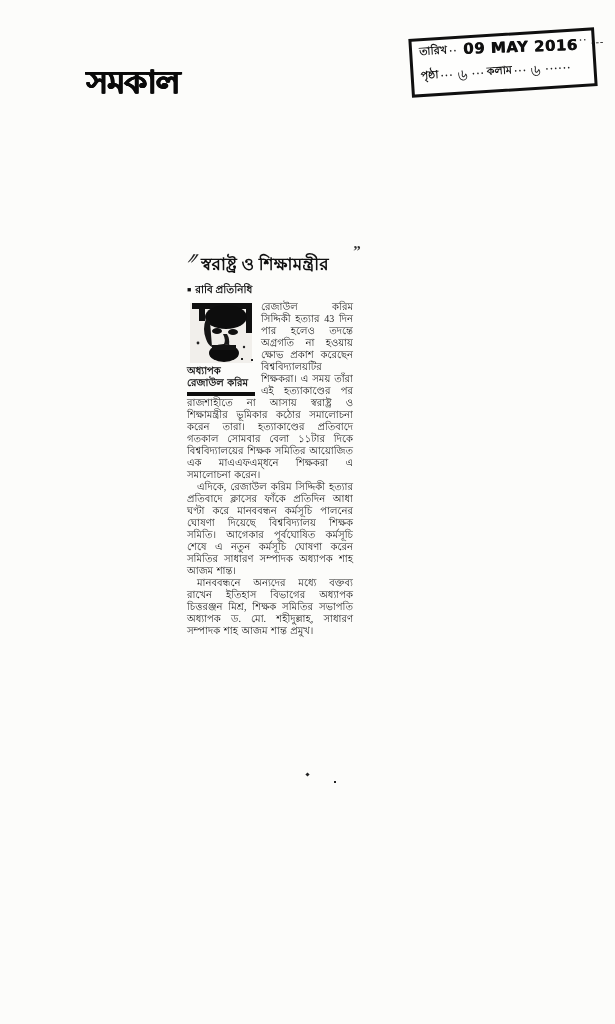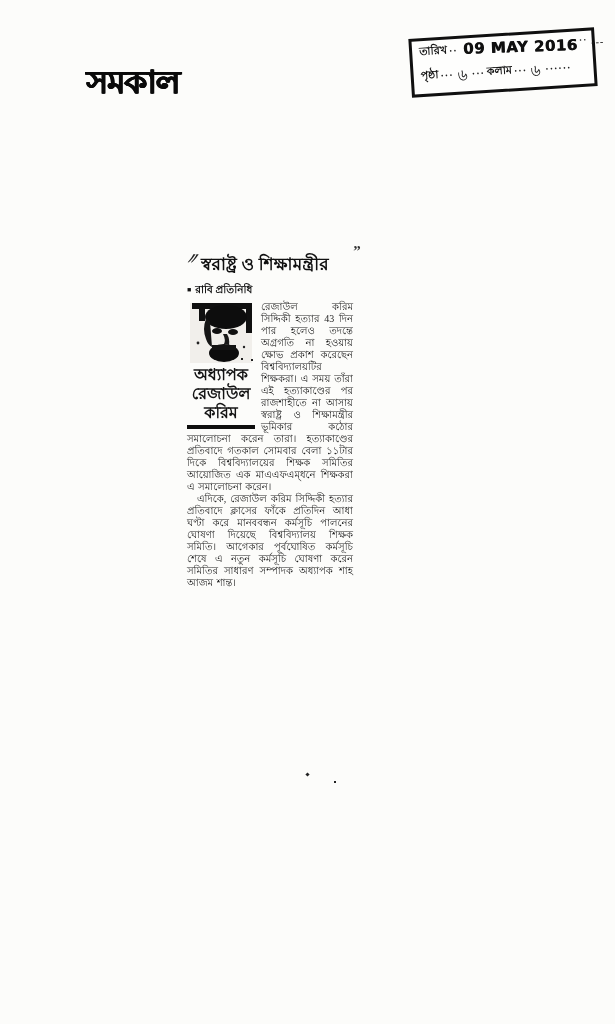--- a/index.html
+++ b/index.html
@@ -45,21 +45,21 @@
   .byline{margin-top:4px;display:flex;align-items:center;gap:4px;font-size:10.5px;font-weight:700;color:#141414;}
   .byline-sq{font-size:7px;line-height:1;}
   .bodycopy{
     margin-top:2px;font-size:10px;line-height:1.2;text-align:justify;
     word-spacing:1px;color:#1d1d1d;
   }
   .bodycopy p{margin:0;}
   .bodycopy p.cont{text-indent:10px;font-family:Liberation Serif, serif;}
   .photo-box{float:left;width:68px;margin:2px 6px 1px 0;}
   .photo-svg{display:block;width:62px;height:60px;margin-left:3px;}
-  .caption{text-align:center;font-weight:700;font-size:16px;line-height:1.2;margin-top:2px;color:#141414;}
+  .caption{text-align:left;font-weight:700;font-size:10px;line-height:1.2;margin-top:2px;color:#141414;}
   .cap-rule{height:4px;background:#0e0e0e;margin-top:3px;}
   .speck{position:absolute;background:#222;}
   .s1{left:306px;top:773px;width:3px;height:3px;transform:rotate(45deg);}
   .s2{left:334px;top:781px;width:2px;height:2px;}
   .s3{left:241px;top:358px;width:2px;height:2px;}
   .s4{left:251px;top:359px;width:2px;height:2px;}
 </style>
 </head>
 <body>
 
@@ -119,20 +119,21 @@
           <span class="caption" style="display:block">
             <span style="display:block">অধ্যাপক</span>
             <span style="display:block">রেজাউল করিম</span>
           </span>
           <span class="cap-rule" style="display:block"></span>
         </span>
         <span>রেজাউল করিম সিদ্দিকী হত্যার 43 দিন পার হলেও তদন্তে অগ্রগতি না হওয়ায় ক্ষোভ প্রকাশ করেছেন বিশ্ববিদ্যালয়টির শিক্ষকরা। এ সময় তাঁরা</span>
         <span>এই হত্যাকাণ্ডের পর রাজশাহীতে না আসায় স্বরাষ্ট্র ও শিক্ষামন্ত্রীর ভূমিকার কঠোর সমালোচনা করেন তারা। হত্যাকাণ্ডের প্রতিবাদে গতকাল সোমবার বেলা ১১টার দিকে বিশ্ববিদ্যালয়ের শিক্ষক সমিতির আয়োজিত এক মাএএফএম্ধনে শিক্ষকরা এ সমালোচনা করেন।</span>
       </p>
       <p class="cont">এদিকে, রেজাউল করিম সিদ্দিকী হত্যার প্রতিবাদে ক্লাসের ফাঁকে প্রতিদিন আধা ঘণ্টা করে মানববন্ধন কর্মসূচি পালনের ঘোষণা দিয়েছে বিশ্ববিদ্যালয় শিক্ষক সমিতি। আগেকার পূর্বঘোষিত কর্মসূচি শেষে এ নতুন কর্মসূচি ঘোষণা করেন সমিতির সাধারণ সম্পাদক অধ্যাপক শাহ আজম শান্ত।</p>
+      <p class="cont">মানববন্ধনে অন্যদের মধ্যে বক্তব্য রাখেন ইতিহাস বিভাগের অধ্যাপক চিত্তরঞ্জন মিশ্র, শিক্ষক সমিতির সভাপতি অধ্যাপক ড. মো. শহীদুল্লাহ, সাধারণ সম্পাদক শাহ আজম শান্ত প্রমুখ।</p>
     </div>
   </div>
 
   <div class="speck s1"></div>
   <div class="speck s2"></div>
   <div class="speck s3"></div>
   <div class="speck s4"></div>
 
 </div>
 

